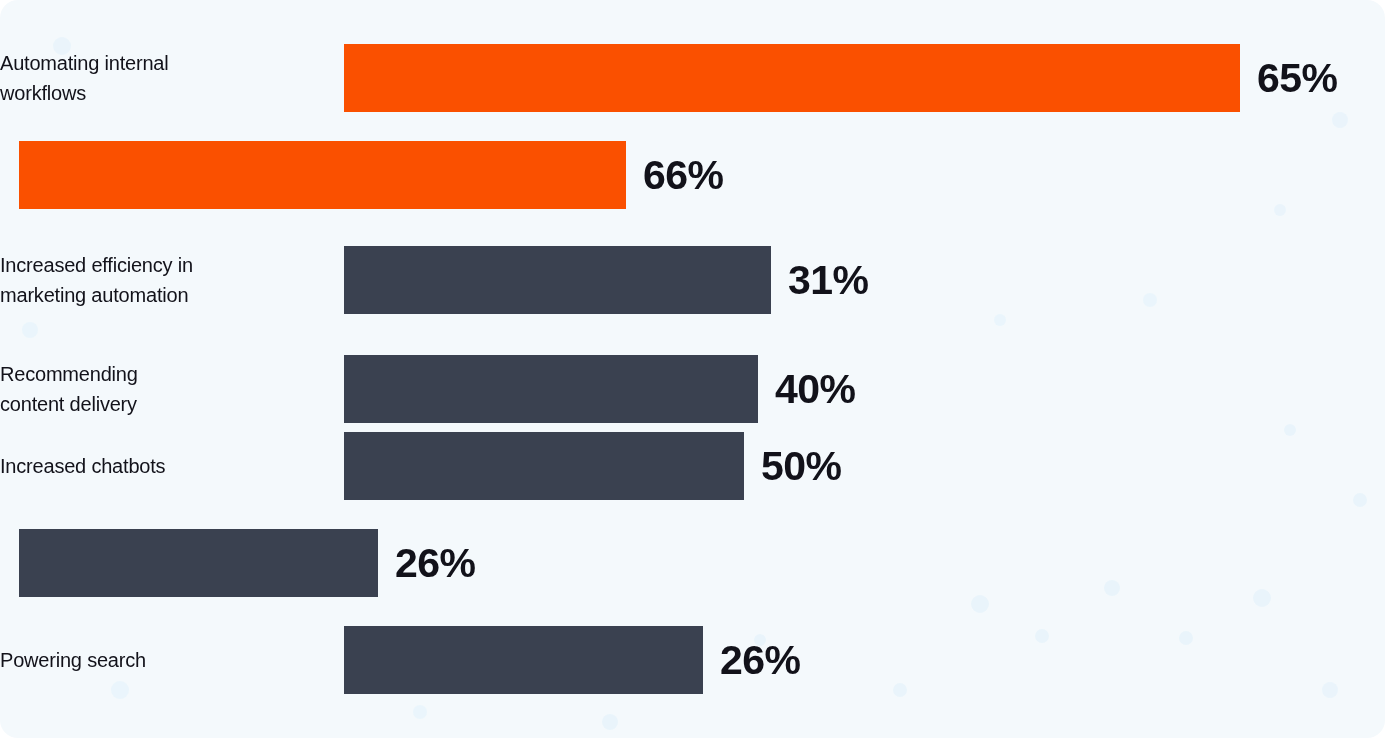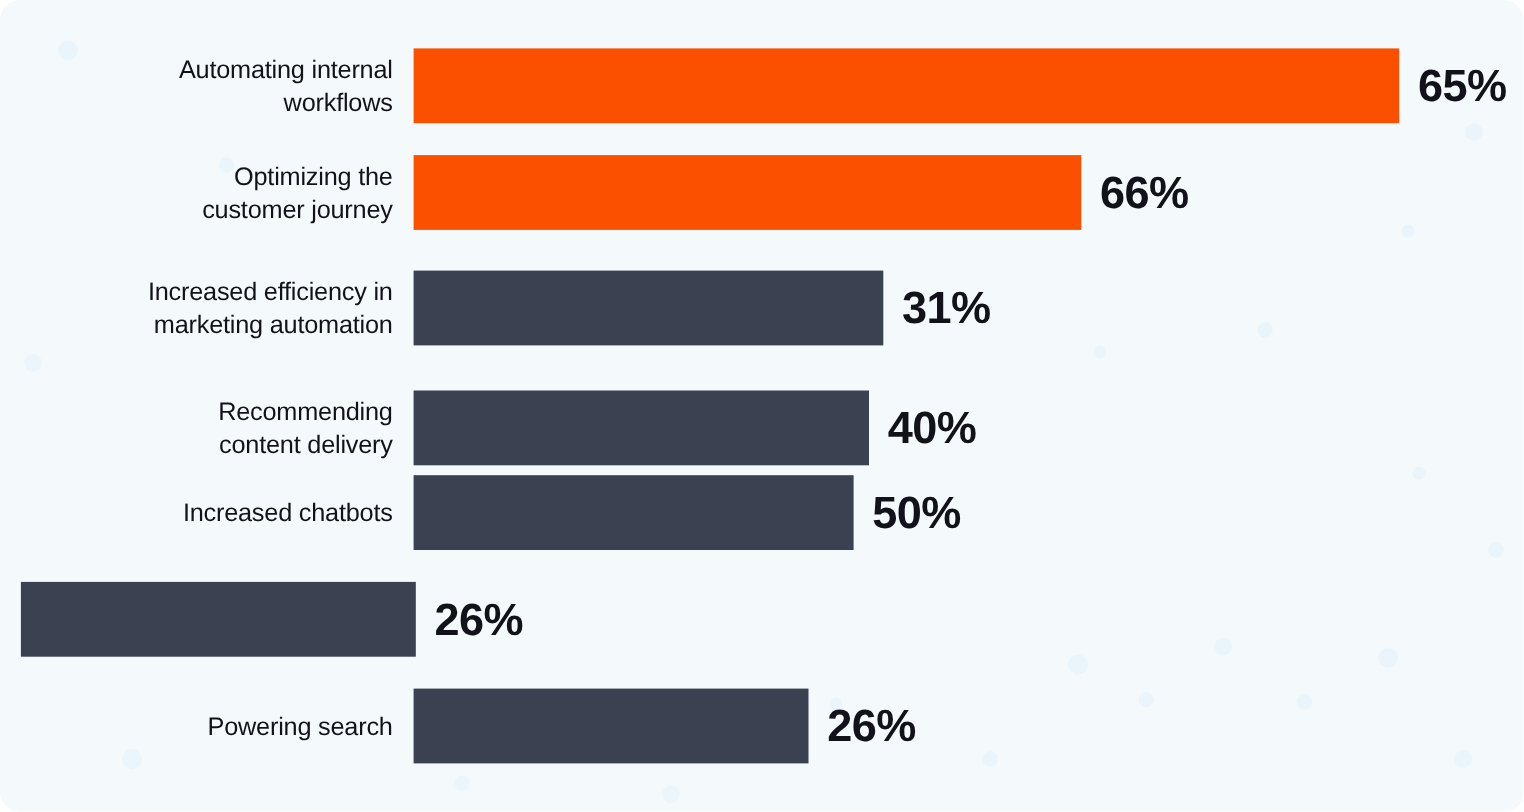--- a/index.html
+++ b/index.html
@@ -40,28 +40,26 @@
     position: absolute;
     left: 0;
     width: 1385px;
     height: 68px;
     display: flex;
     align-items: center;
   }
   .cat-label {
     width: 325px;
     padding-right: 0px;
-    text-align: right;
-    font-size: 23px;
+    font-size: 20px;
     line-height: 30px;
     font-weight: 400;
     color: #12121a;
     letter-spacing: -0.2px;
     white-space: pre-line;
-    margin-left: 32px;
   }
   .bar-area {
     position: relative;
     flex: 1 1 auto;
     height: 68px;
     margin-left: 19px;
     display: flex;
     align-items: center;
   }
   .bar {
@@ -116,22 +114,20 @@
     <div class="row" style="top:44px">
       <div class="cat-label">Automating internal
 workflows</div>
       <div class="bar-area">
         <span class="bar accent" style="width:896px"></span>
         <span class="value">65%</span>
       </div>
     </div>
 
     <div class="row" style="top:141px">
-      <div class="cat-label">Optimizing the
-customer journey</div>
       <div class="bar-area">
         <span class="bar accent" style="width:607px"></span>
         <span class="value">66%</span>
       </div>
     </div>
 
     <div class="row" style="top:246px">
       <div class="cat-label">Increased efficiency in
 marketing automation</div>
       <div class="bar-area">

